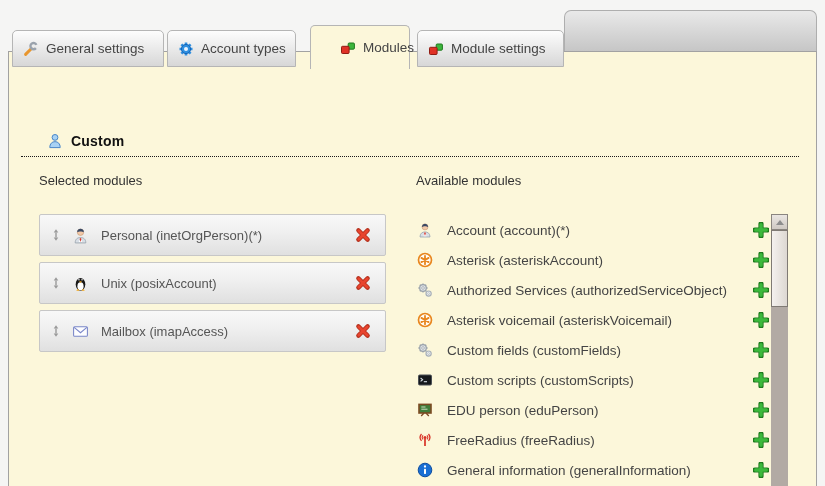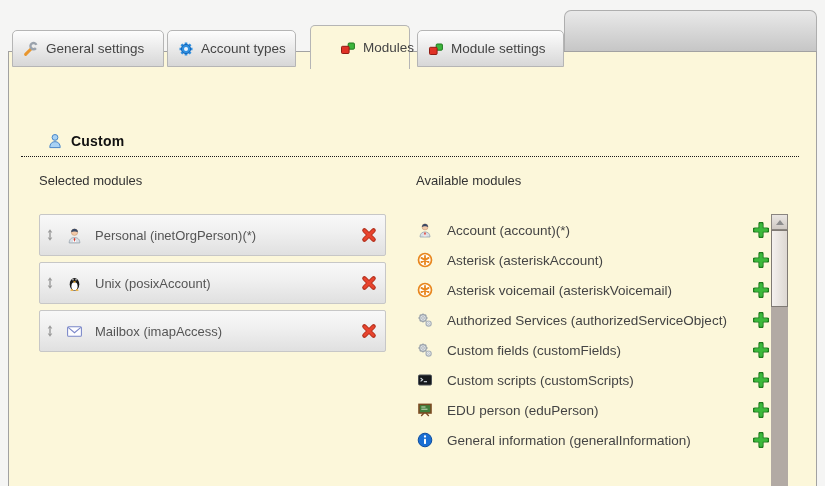--- a/index.html
+++ b/index.html
@@ -41,21 +41,21 @@
   
   .col-label{position:absolute;top:121px;font-size:13px;color:#333;}
   .col-label.selected{left:30px;}
   .col-label.available{left:407px;}
   
   .selected-list{position:absolute;left:30px;top:162px;width:347px;}
   .module-box{
     height:42px;margin-bottom:6px;box-sizing:border-box;
     background:linear-gradient(180deg,#f8f8f8 0%,#efefef 45%,#e0e0e0 100%);
     border:1px solid #c7c7c7;border-radius:2px;
-    display:flex;align-items:center;padding:0 2px;cursor:move;
+    display:flex;align-items:center;padding:0 8px;cursor:move;
   }
   .module-box .drag{width:16px;height:16px;margin-right:8px;cursor:ns-resize;}
   .module-box .mlabel{font-size:13px;color:#555;margin-left:12px;}
   .module-box .del{
     margin-left:auto;margin-right:6px;width:16px;height:16px;cursor:pointer;
     background:none;border:none;padding:0;
   }
   
   .available-list{position:absolute;left:408px;top:163px;width:352px;}
   .available-row{height:30px;display:flex;align-items:center;gap:14px;}
@@ -256,53 +256,53 @@
         </span>
         <span class="alabel">Asterisk (asteriskAccount)</span>
         <button class="add"><span class="icon" style="width:16px;height:16px"><svg viewBox="0 0 16 16">
               <path d="M8 2 V14 M2 8 H14" stroke="#1e7a1e" stroke-width="5.2" stroke-linecap="round"></path>
               <path d="M8 2.7 V13.3 M2.7 8 H13.3" stroke="#3cb83c" stroke-width="3.4" stroke-linecap="round"></path>
             </svg></span></button>
       </div>
       <div class="available-row">
         <span class="icon " style="width:16px;height:16px">
           <svg viewBox="0 0 16 16">
-            <circle cx="8" cy="8" r="6.5" fill="#fffdf8" stroke="#e8861e" stroke-width="1.7"></circle>
-            <g stroke="#e8861e" stroke-width="1.8" stroke-linecap="round">
-              <path d="M8 3.8 V12.2 M4.4 5.9 l7.2 4.2 M11.6 5.9 l-7.2 4.2"></path>
-            </g>
-          </svg>
-        </span>
-        <span class="alabel">Asterisk voicemail (asteriskVoicemail)</span>
-        <button class="add"><span class="icon" style="width:16px;height:16px"><svg viewBox="0 0 16 16">
-              <path d="M8 2 V14 M2 8 H14" stroke="#1e7a1e" stroke-width="5.2" stroke-linecap="round"></path>
-              <path d="M8 2.7 V13.3 M2.7 8 H13.3" stroke="#3cb83c" stroke-width="3.4" stroke-linecap="round"></path>
-            </svg></span></button>
-      </div>
-      <div class="available-row">
-        <span class="icon " style="width:16px;height:16px">
-          <svg viewBox="0 0 16 16">
             <g stroke="#9aa2aa">
               <path d="M6 1.4 V10.6 M1.4 6 H10.6 M2.8 2.8 L9.2 9.2 M9.2 2.8 L2.8 9.2" stroke-width="1.3"></path>
             </g>
             <circle cx="6" cy="6" r="3.3" fill="#dfe3e7" stroke="#9aa2aa" stroke-width="1.2"></circle>
             <circle cx="6" cy="6" r="1.3" fill="#fff" stroke="#9aa2aa" stroke-width="0.8"></circle>
             <circle cx="11.6" cy="11.6" r="2.6" fill="#eceef0" stroke="#a8b0b8" stroke-width="1.2"></circle>
             <circle cx="11.6" cy="11.6" r="0.9" fill="#fff" stroke="#a8b0b8" stroke-width="0.7"></circle>
           </svg>
         </span>
         <span class="alabel">Authorized Services (authorizedServiceObject)</span>
         <button class="add"><span class="icon" style="width:16px;height:16px"><svg viewBox="0 0 16 16">
               <path d="M8 2 V14 M2 8 H14" stroke="#1e7a1e" stroke-width="5.2" stroke-linecap="round"></path>
               <path d="M8 2.7 V13.3 M2.7 8 H13.3" stroke="#3cb83c" stroke-width="3.4" stroke-linecap="round"></path>
             </svg></span></button>
       </div>
       <div class="available-row">
         <span class="icon " style="width:16px;height:16px">
           <svg viewBox="0 0 16 16">
+            <circle cx="8" cy="8" r="6.5" fill="#fffdf8" stroke="#e8861e" stroke-width="1.7"></circle>
+            <g stroke="#e8861e" stroke-width="1.8" stroke-linecap="round">
+              <path d="M8 3.8 V12.2 M4.4 5.9 l7.2 4.2 M11.6 5.9 l-7.2 4.2"></path>
+            </g>
+          </svg>
+        </span>
+        <span class="alabel">Asterisk voicemail (asteriskVoicemail)</span>
+        <button class="add"><span class="icon" style="width:16px;height:16px"><svg viewBox="0 0 16 16">
+              <path d="M8 2 V14 M2 8 H14" stroke="#1e7a1e" stroke-width="5.2" stroke-linecap="round"></path>
+              <path d="M8 2.7 V13.3 M2.7 8 H13.3" stroke="#3cb83c" stroke-width="3.4" stroke-linecap="round"></path>
+            </svg></span></button>
+      </div>
+      <div class="available-row">
+        <span class="icon " style="width:16px;height:16px">
+          <svg viewBox="0 0 16 16">
             <g stroke="#9aa2aa">
               <path d="M6 1.4 V10.6 M1.4 6 H10.6 M2.8 2.8 L9.2 9.2 M9.2 2.8 L2.8 9.2" stroke-width="1.3"></path>
             </g>
             <circle cx="6" cy="6" r="3.3" fill="#dfe3e7" stroke="#9aa2aa" stroke-width="1.2"></circle>
             <circle cx="6" cy="6" r="1.3" fill="#fff" stroke="#9aa2aa" stroke-width="0.8"></circle>
             <circle cx="11.6" cy="11.6" r="2.6" fill="#eceef0" stroke="#a8b0b8" stroke-width="1.2"></circle>
             <circle cx="11.6" cy="11.6" r="0.9" fill="#fff" stroke="#a8b0b8" stroke-width="0.7"></circle>
           </svg>
         </span>
         <span class="alabel">Custom fields (customFields)</span>
@@ -335,20 +335,35 @@
         </span>
         <span class="alabel">EDU person (eduPerson)</span>
         <button class="add"><span class="icon" style="width:16px;height:16px"><svg viewBox="0 0 16 16">
               <path d="M8 2 V14 M2 8 H14" stroke="#1e7a1e" stroke-width="5.2" stroke-linecap="round"></path>
               <path d="M8 2.7 V13.3 M2.7 8 H13.3" stroke="#3cb83c" stroke-width="3.4" stroke-linecap="round"></path>
             </svg></span></button>
       </div>
       <div class="available-row">
         <span class="icon " style="width:16px;height:16px">
           <svg viewBox="0 0 16 16">
+            <circle cx="8" cy="5.4" r="1.5" fill="#d83226"></circle>
+            <path d="M8 6.8 V14" stroke="#d83226" stroke-width="1.7"></path>
+            <path d="M4.5 2 a5.2 5.2 0 0 0 0 6.8 M11.5 2 a5.2 5.2 0 0 1 0 6.8" fill="none" stroke="#d83226" stroke-width="1.3"></path>
+            <path d="M6.1 3.4 a2.6 2.6 0 0 0 0 4 M9.9 3.4 a2.6 2.6 0 0 1 0 4" fill="none" stroke="#d83226" stroke-width="1.1"></path>
+          </svg>
+        </span>
+        <span class="alabel">FreeRadius (freeRadius)</span>
+        <button class="add"><span class="icon" style="width:16px;height:16px"><svg viewBox="0 0 16 16">
+              <path d="M8 2 V14 M2 8 H14" stroke="#1e7a1e" stroke-width="5.2" stroke-linecap="round"></path>
+              <path d="M8 2.7 V13.3 M2.7 8 H13.3" stroke="#3cb83c" stroke-width="3.4" stroke-linecap="round"></path>
+            </svg></span></button>
+      </div>
+      <div class="available-row">
+        <span class="icon " style="width:16px;height:16px">
+          <svg viewBox="0 0 16 16">
             <circle cx="8" cy="8" r="6.8" fill="#1a6fd4" stroke="#0f4e9e"></circle>
             <rect x="7" y="6.7" width="2" height="5.2" rx="0.6" fill="#fff"></rect>
             <circle cx="8" cy="4.5" r="1.15" fill="#fff"></circle>
           </svg>
         </span>
         <span class="alabel">General information (generalInformation)</span>
         <button class="add"><span class="icon" style="width:16px;height:16px"><svg viewBox="0 0 16 16">
               <path d="M8 2 V14 M2 8 H14" stroke="#1e7a1e" stroke-width="5.2" stroke-linecap="round"></path>
               <path d="M8 2.7 V13.3 M2.7 8 H13.3" stroke="#3cb83c" stroke-width="3.4" stroke-linecap="round"></path>
             </svg></span></button>

